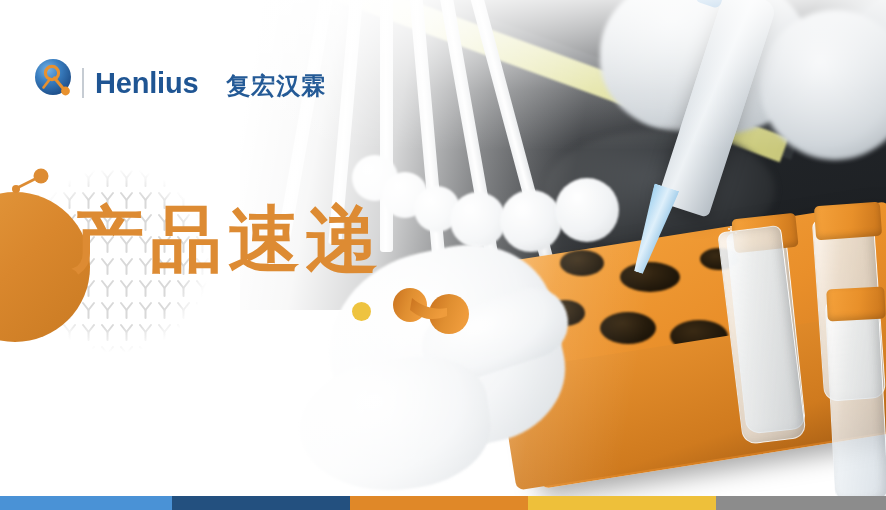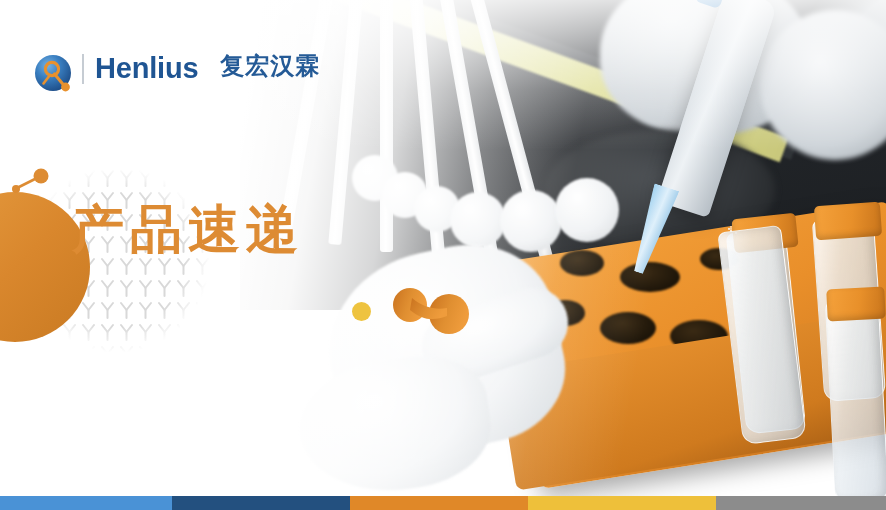--- a/index.html
+++ b/index.html
@@ -219,51 +219,51 @@
     position: absolute;
     left: 392px; top: 288px;
     width: 78px; height: 46px;
   }
 
   
   .logo-row {
     position: absolute;
     left: 34px; top: 54px;
     display: flex;
-    align-items: flex-start;
+    align-items: flex-end;
     height: 44px;
   }
   .logo-mark { width: 40px; height: 40px; flex: 0 0 auto; }
   .logo-divider {
     width: 2px; height: 30px;
     background: #c6ccd3;
     margin: 0 11px 0 8px;
   }
   .logo-en {
     font-size: 29px;
     font-weight: bold;
     color: #1f5593;
     letter-spacing: -.2px;
     line-height: 1;
   }
   .logo-cn {
     font-size: 24px;
     font-weight: bold;
     color: #245a96;
-    margin-left: 22px;
+    margin-left: 28px;
     letter-spacing: 1px;
     line-height: 1;
     font-family: "DejaVu Sans", sans-serif;
   }
 
   
   .title-cn {
     position: absolute;
     left: 72px; top: 203px;
-    font-size: 52px;
+    font-size: 72px;
     font-weight: bold;
     color: #dd8b33;
     letter-spacing: 6px;
     line-height: 1;
     font-family: "DejaVu Sans", sans-serif;
     white-space: nowrap;
   }
   .title-en {
     position: absolute;
     left: 78px; top: 292px;

